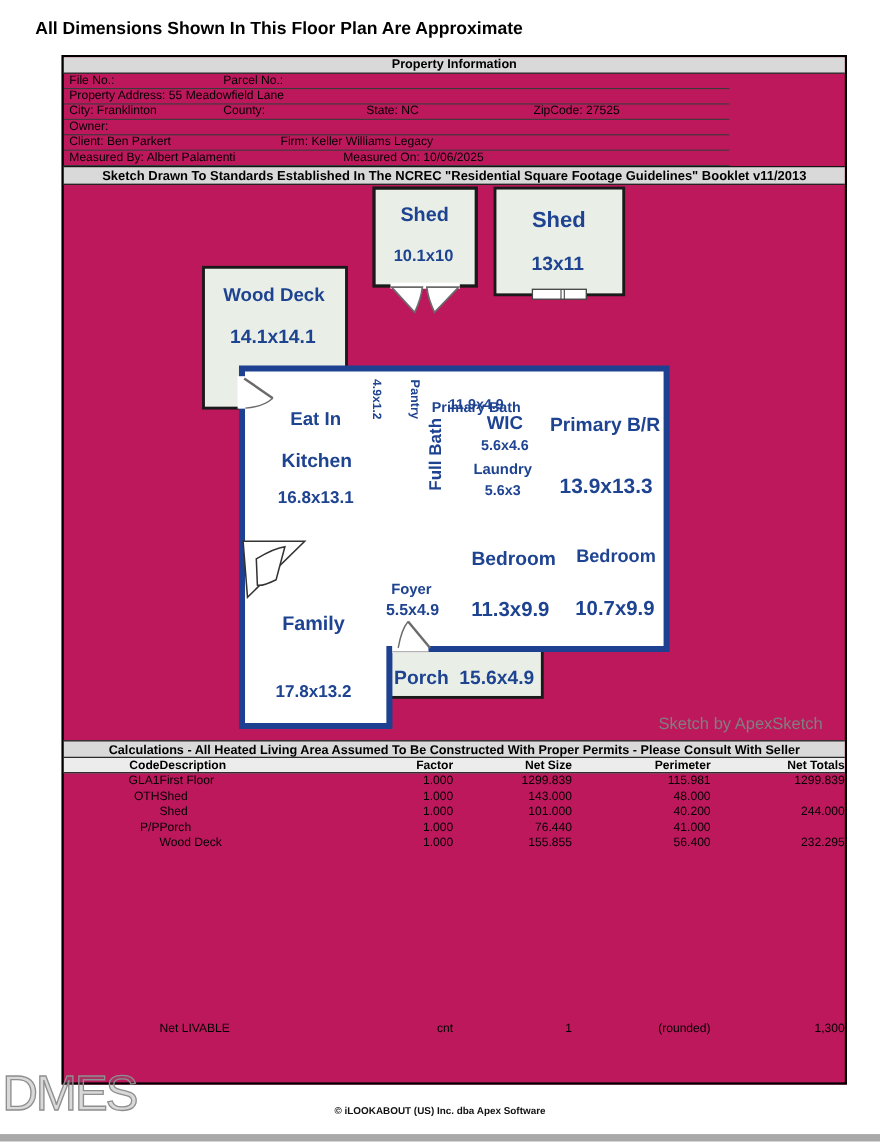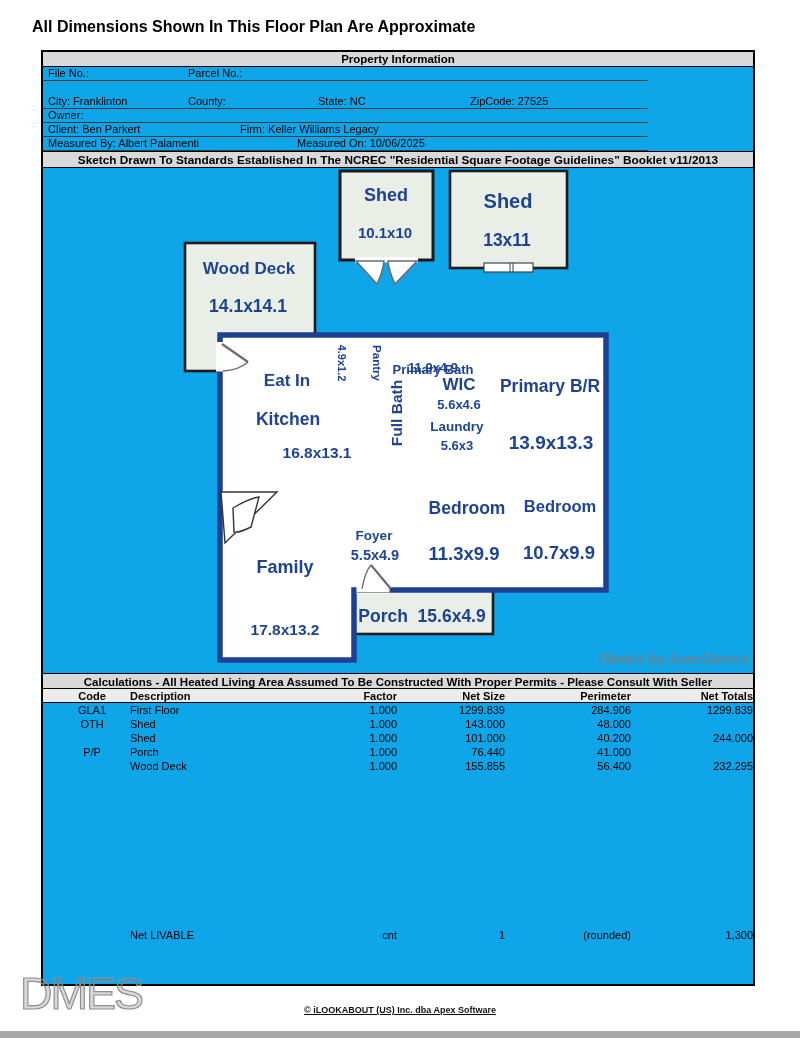--- a/index.html
+++ b/index.html
@@ -1,66 +1,69 @@
 <!DOCTYPE html>
 <html><head>
 <meta charset="utf-8">
 <style>
   html,body{margin:0;padding:0;background:#ffffff;}
   .page{position:relative;width:800px;height:1038px;background:#fff;overflow:hidden;
         font-family:"Liberation Sans",sans-serif;}
   .title{position:absolute;left:0;top:18px;width:644px;text-align:left;
          font-size:16px;font-weight:bold;color:#000;margin-left:32px;}
   
-  .outer{position:absolute;left:41px;top:50px;width:714px;height:936px;
-         border:2px solid #000;box-sizing:border-box;background:#0ea5e9;}
+  .outer{position:absolute;left:56px;top:50px;width:714px;height:936px;
+         border:2px solid #000;box-sizing:border-box;background:#be185d;}
   .banner{position:absolute;left:0;width:710px;background:#d9d9d9;text-align:center;
           font-weight:bold;color:#000;border-bottom:1px solid #000;box-sizing:border-box;}
   .p-banner{top:0;height:15px;font-size:11.5px;line-height:15px;}
   .std-banner{top:99px;height:17px;font-size:11.8px;line-height:17px;border-top:1px solid #000;}
   .prow{position:absolute;left:0;width:605px;height:14px;border-bottom:1px solid #3a3a3a;
         box-sizing:border-box;font-size:11px;color:#000;}
   .prow span{position:absolute;top:0;line-height:13px;white-space:nowrap;}
   
   .calc-banner{top:621px;height:16px;font-size:11.5px;line-height:16px;border-top:1px solid #000;}
   .calc-grid{position:absolute;left:0;width:710px;height:14px;display:grid;
              grid-template-columns:87px 100px 167px 108px 126px 122px;
              font-size:11px;line-height:14px;color:#000;}
-  .calc-grid .c0{padding-left:11px;text-align:center;}
+  .calc-grid .c0{padding-left:11px;text-align:right;}
   .calc-grid .c1{text-align:left;}
   .calc-grid .num{text-align:right;}
   .calc-head{top:637px;background:#ececec;font-weight:bold;border-bottom:1px solid #000;
              box-sizing:border-box;}
   
   .rl{position:absolute;transform:translate(-50%,-50%);color:#1e4391;font-weight:bold;
       white-space:pre;text-align:center;line-height:1.05;}
   .rot90{transform:translate(-50%,-50%) rotate(90deg);}
   .rotm90{transform:translate(-50%,-50%) rotate(-90deg);}
   .credit{position:absolute;right:52px;top:650px;font-size:15px;color:#7f7f7f;font-weight:normal;}
   svg.sk{position:absolute;left:0;top:0;pointer-events:none;}
   .footer{position:absolute;left:0;top:1005px;width:800px;text-align:center;
-          font-size:9px;font-weight:bold;color:#111;text-decoration:underline;}
-  .watermark{position:absolute;left:20px;top:968px;font-size:45px;letter-spacing:-2px;
+          font-size:9px;font-weight:bold;color:#111;}
+  .watermark{position:absolute;left:2px;top:968px;font-size:45px;letter-spacing:-2px;
              font-weight:normal;color:rgba(120,120,120,0.28);
              -webkit-text-stroke:1.2px #8f8f8f;z-index:5;}
   .bottombar{position:absolute;left:0;top:1031px;width:800px;height:7px;background:#a9a9a9;}
 </style>
 </head>
 <body>
 
 <div class="page">
 
   <div class="title">All Dimensions Shown In This Floor Plan Are Approximate</div>
 
   <div class="outer">
 
     <div class="banner p-banner">Property Information</div>
     <div class="prow" style="top:15px;">
       <span style="left:5px;">File No.:</span>
       <span style="left:145px;">Parcel No.:</span>
+    </div>
+    <div class="prow" style="top:29px;">
+      <span style="left:5px;">Property Address: 55 Meadowfield Lane</span>
     </div>
     <div class="prow" style="top:43px;">
       <span style="left:5px;">City: Franklinton</span>
       <span style="left:145px;">County:</span>
       <span style="left:275px;">State: NC</span>
       <span style="left:427px;">ZipCode: 27525</span>
     </div>
     <div class="prow" style="top:57px;">
       <span style="left:5px;">Owner:</span>
     </div>
@@ -83,21 +86,21 @@
       <div class="num">Net Size</div>
       <div class="num">Perimeter</div>
       <div class="num">Net Totals</div>
     </div>
 
     <div class="calc-grid" style="top:651px;">
       <div class="c0">GLA1</div>
       <div class="c1">First Floor</div>
       <div class="num">1.000</div>
       <div class="num">1299.839</div>
-      <div class="num">284.906</div>
+      <div class="num">115.981</div>
       <div class="num">1299.839</div>
     </div>
     <div class="calc-grid" style="top:665px;">
       <div class="c0">OTH</div>
       <div class="c1">Shed</div>
       <div class="num">1.000</div>
       <div class="num">143.000</div>
       <div class="num">48.000</div>
       <div class="num"></div>
     </div>
@@ -171,21 +174,21 @@
 
   <div>
     <div class="rl" style="left:386px;top:195px;font-size:18px;">Shed</div>
     <div class="rl" style="left:385px;top:233px;font-size:15px;">10.1x10</div>
     <div class="rl" style="left:508px;top:201px;font-size:20px;">Shed</div>
     <div class="rl" style="left:507px;top:240px;font-size:17.5px;">13x11</div>
     <div class="rl" style="left:249px;top:269px;font-size:17px;">Wood Deck</div>
     <div class="rl" style="left:248px;top:306px;font-size:17.5px;">14.1x14.1</div>
     <div class="rl" style="left:287px;top:381px;font-size:17px;">Eat In</div>
     <div class="rl" style="left:288px;top:419px;font-size:17.5px;">Kitchen</div>
-    <div class="rl" style="left:287px;top:453px;font-size:15.5px;margin-left:30px;">16.8x13.1</div>
+    <div class="rl" style="left:287px;top:453px;font-size:15.5px;">16.8x13.1</div>
     <div class="rl rot90" style="left:359px;top:363px;font-size:11.5px;">
       <div>Pantry</div>
       <div style="font-size:11px;">4.9x1.2</div>
     </div>
     <div class="rl rotm90" style="left:397px;top:413px;font-size:15.5px;">Full Bath</div>
     <div class="rl" style="left:433px;top:370px;font-size:13px;">Primary Bath</div>
     <div class="rl" style="left:433px;top:368px;font-size:13px;">11.9x4.9</div>
     <div class="rl" style="left:459px;top:385px;font-size:17px;">WIC</div>
     <div class="rl" style="left:459px;top:405px;font-size:13px;">5.6x4.6</div>
     <div class="rl" style="left:550px;top:386px;font-size:17.5px;">Primary B/R</div>

